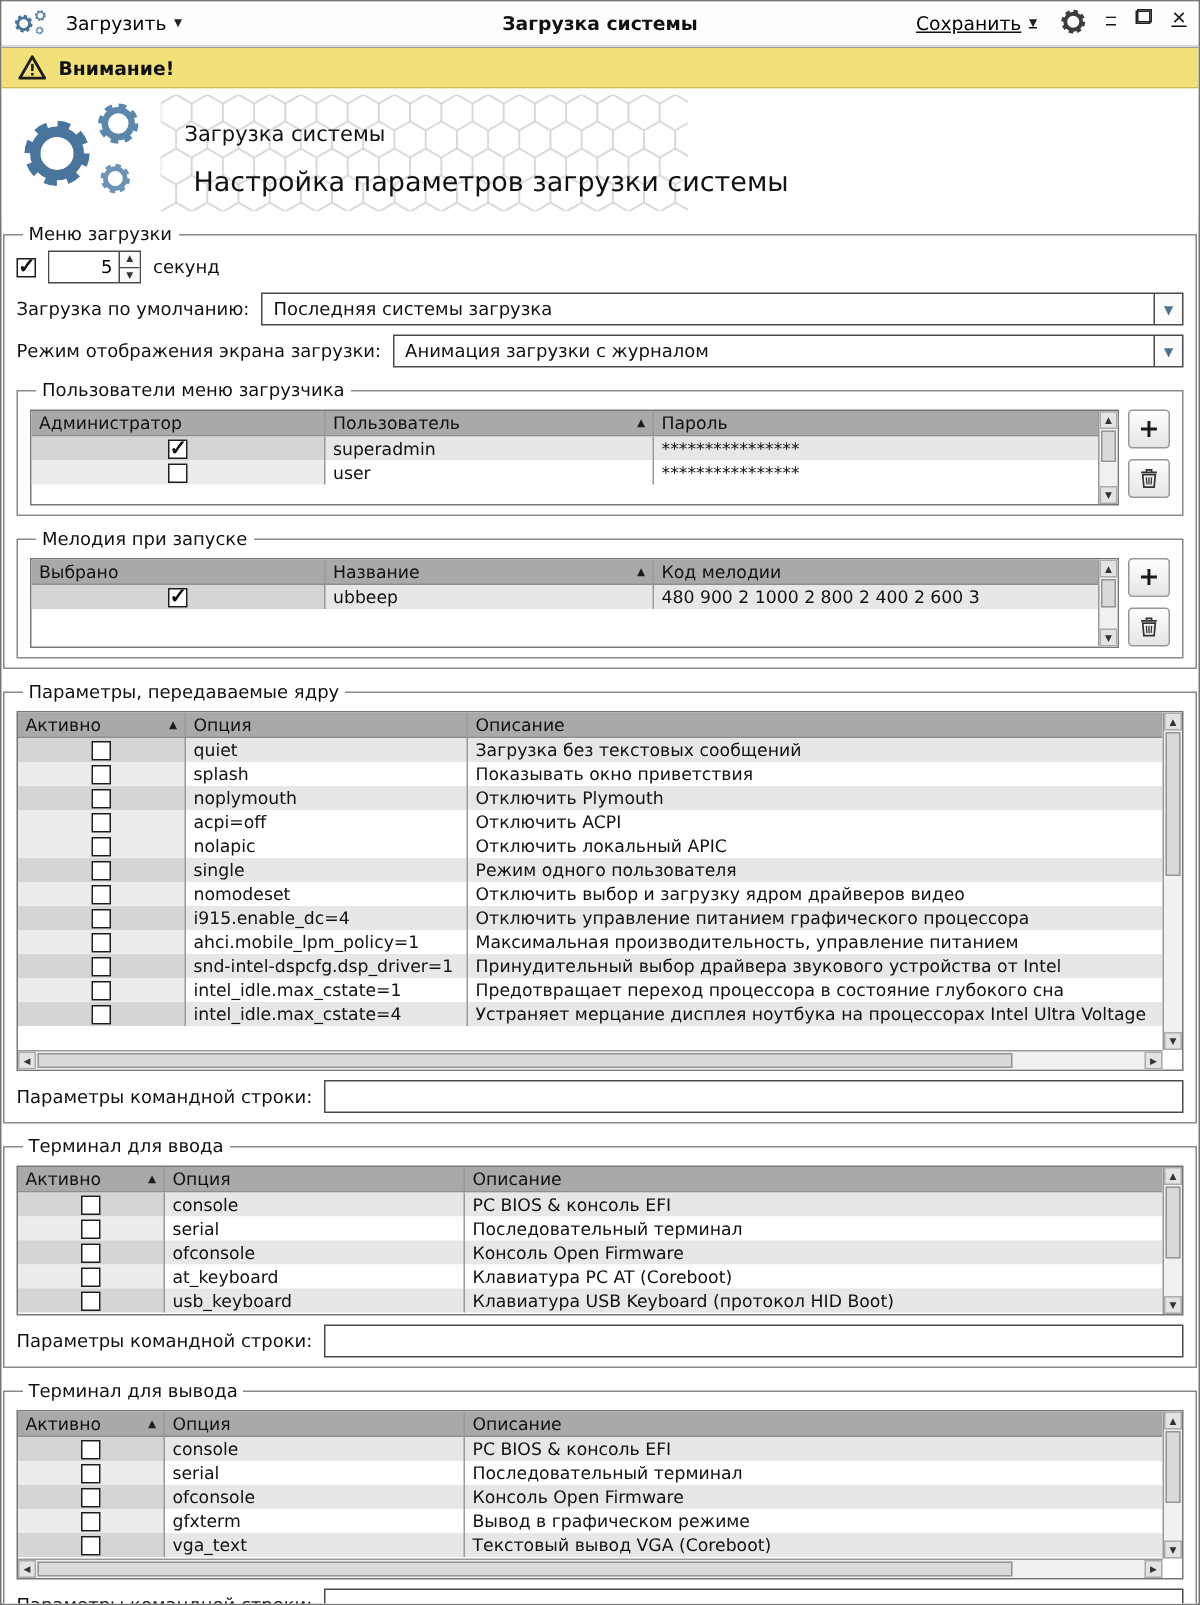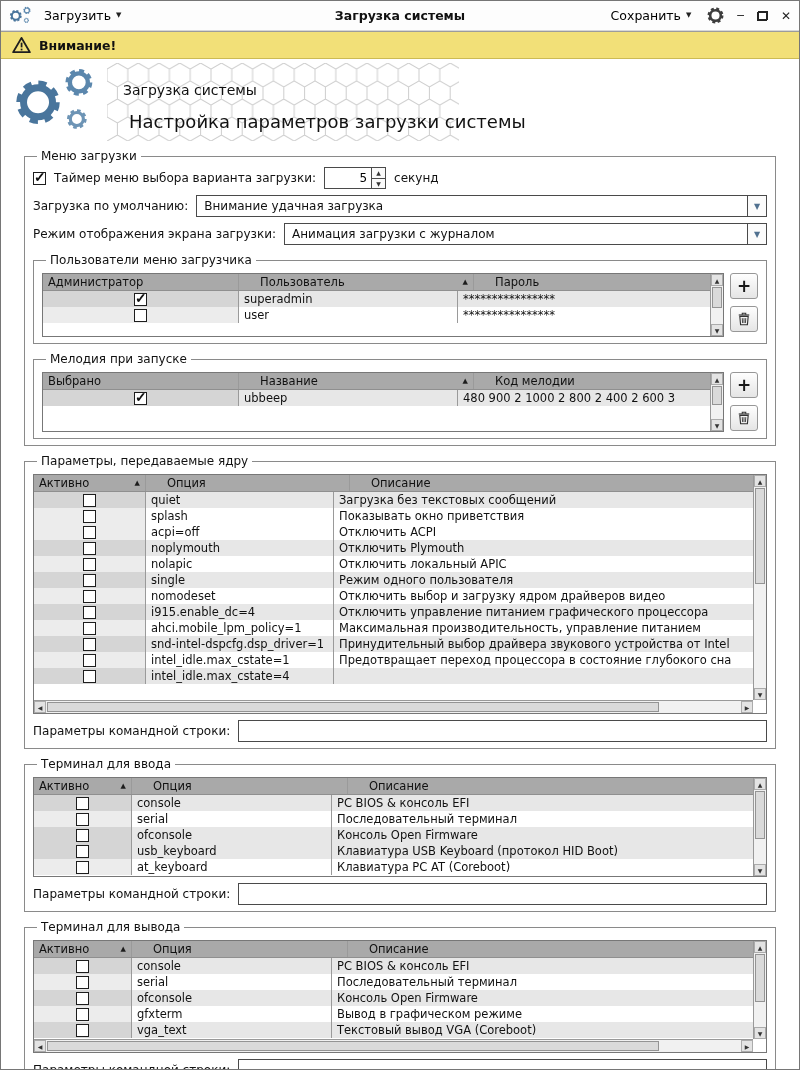--- a/index.html
+++ b/index.html
@@ -8,40 +8,40 @@
     font-family:"DejaVu Sans",sans-serif;font-size:12px;color:#111;
     display:flex;flex-direction:column;overflow:hidden;position:relative;}
 
   
   .titlebar{flex:0 0 30px;display:flex;align-items:center;padding:0 8px;position:relative;
     background:#fdfdfd;border-bottom:1px solid #d8d8d8;}
   .tb-group{display:flex;align-items:center;gap:7px;z-index:1;}
   .tb-title{position:absolute;left:0;right:0;text-align:center;font-weight:bold;font-size:12.5px;pointer-events:none;}
   .menu-btn{display:flex;align-items:center;gap:5px;background:none;border:none;font:inherit;font-size:12.5px;cursor:pointer;padding:2px 3px;}
   .dd{font-size:7px;color:#222;line-height:1;}
-  .tb-right{margin-left:auto;display:flex;align-items:center;gap:13px;z-index:1;}
+  .tb-right{margin-left:auto;display:flex;gap:13px;z-index:1;text-decoration:underline;}
   .winbtn{font-size:11px;color:#222;cursor:pointer;line-height:1;}
   .close-btn{font-size:12px;}
   .restore{width:11px;height:10px;position:relative;cursor:pointer;}
   .restore::before{content:"";position:absolute;left:0;bottom:0;width:8px;height:7px;border:1.4px solid #222;background:#fdfdfd;}
   .restore::after{content:"";position:absolute;right:0;top:0;width:8px;height:7px;border:1.4px solid #222;}
 
   
   .warning{flex:0 0 28px;background:#f2e078;border-top:1px solid #9c9c9c;border-bottom:1px solid #ccbb55;
     display:flex;align-items:center;gap:8px;padding:0 11px;font-weight:bold;font-size:12.5px;}
 
   
   .header{flex:0 0 86px;position:relative;background:#fff;}
   .logo{position:absolute;left:12px;top:7px;}
   .hex{position:absolute;left:106px;top:4px;}
   .hd-title{position:absolute;left:122px;top:23px;font-size:14px;}
   .hd-sub{position:absolute;left:128px;top:52px;font-size:18px;}
 
   
-  fieldset{border:1px solid #8a8a8a;margin:0 23px;padding:2px 8px 6px;background:#fff;min-inline-size:0;}
+  fieldset{border:1px solid #8a8a8a;margin:0 1px;padding:2px 8px 6px;background:#fff;min-inline-size:0;}
   fieldset.main{margin-top:4px;}
   fieldset.main + fieldset.main{margin-top:8px;}
   legend{padding:0 4px;font-size:12px;margin-left:4px;}
   .frow{display:flex;align-items:center;gap:8px;margin-top:6px;}
   .frow label{white-space:nowrap;}
 
   
   input[type=checkbox]{appearance:none;-webkit-appearance:none;width:13px;height:13px;border:1.6px solid #1d1d1d;
     background:#fff;position:relative;display:inline-block;vertical-align:middle;cursor:pointer;flex:0 0 13px;}
   input[type=checkbox]:checked::after{content:"\2713";position:absolute;left:0;top:-4px;font-size:14px;font-weight:bold;color:#101010;}
@@ -56,21 +56,21 @@
   
   .combo{flex:1;height:22px;border:1px solid #4a4a4a;background:#fff;display:flex;align-items:center;cursor:pointer;min-width:0;}
   .combo .val{flex:1;padding:0 7px;overflow:hidden;white-space:nowrap;}
   .combo .cbtn{width:19px;align-self:stretch;border-left:1px solid #4a4a4a;display:flex;align-items:center;justify-content:center;
     font-size:8px;color:#50708f;background:#fbfbfb;flex:0 0 19px;}
 
   
   .table-area{display:flex;gap:6px;align-items:flex-start;margin-top:4px;}
   .twrap{flex:1;position:relative;border:1px solid #777;background:#fff;padding-right:13px;overflow:hidden;min-width:0;}
   .twrap.hscrolled{padding-bottom:13px;}
-  .thead{display:flex;height:17px;background:#a9a9a9;align-items:stretch;border-bottom:1px solid #8f8f8f;gap:16px;}
+  .thead{display:flex;height:17px;background:#a9a9a9;align-items:stretch;border-bottom:1px solid #8f8f8f;}
   .thead .cell{display:flex;align-items:center;font-size:11.5px;}
   .cell{padding:0 5px;overflow:hidden;white-space:nowrap;}
   .c1,.c2{border-right:1px solid #9a9a9a;flex:0 0 auto;}
   .c3{flex:1;min-width:0;}
   .trow{display:flex;height:16px;align-items:stretch;font-size:11.5px;background:#fff;}
   .trow.shade{background:#e7e7e7;}
   .trow .cell{display:flex;align-items:center;}
   .trow .c1{justify-content:center;background:rgba(0,0,0,0.075);}
   .sort{margin-left:auto;font-size:7px;color:#1c1c1c;padding-left:4px;}
 
@@ -166,35 +166,34 @@
     </svg>
     <div class="hd-title">Загрузка системы</div>
     <div class="hd-sub">Настройка параметров загрузки системы</div>
   </div>
 
   <fieldset class="main">
     <legend>Меню загрузки</legend>
 
     <div class="frow" style="margin-top:2px">
       <input type="checkbox" checked="" style="">
-      <label>Таймер меню выбора варианта загрузки:</label>
       <div class="spin">
         <input value="5" style="">
         <div class="sp-btns">
           <div class="sp">▲</div>
           <div class="sp">▼</div>
         </div>
       </div>
       <span>секунд</span>
     </div>
 
     <div class="frow">
       <label>Загрузка по умолчанию:</label>
       <div class="combo">
-        <span class="val">Внимание удачная загрузка</span>
+        <span class="val">Последняя системы загрузка</span>
         <span class="cbtn">▼</span>
       </div>
     </div>
 
     <div class="frow">
       <label>Режим отображения экрана загрузки:</label>
       <div class="combo">
         <span class="val">Анимация загрузки с журналом</span>
         <span class="cbtn">▼</span>
       </div>
@@ -336,36 +335,36 @@
   </div>
 
   <div class="trow">
     <div class="cell c1">
               <input type="checkbox" style="">
             </div>
     <div class="cell c2">splash</div>
     <div class="cell c3">Показывать окно приветствия</div>
   </div>
 
+  <div class="trow shade">
+    <div class="cell c1">
+              <input type="checkbox" style="">
+            </div>
+    <div class="cell c2">noplymouth</div>
+    <div class="cell c3">Отключить Plymouth</div>
+  </div>
+
   <div class="trow">
     <div class="cell c1">
               <input type="checkbox" style="">
             </div>
     <div class="cell c2">acpi=off</div>
     <div class="cell c3">Отключить ACPI</div>
   </div>
 
-  <div class="trow shade">
-    <div class="cell c1">
-              <input type="checkbox" style="">
-            </div>
-    <div class="cell c2">noplymouth</div>
-    <div class="cell c3">Отключить Plymouth</div>
-  </div>
-
 
   <div class="trow">
     <div class="cell c1">
               <input type="checkbox" style="">
             </div>
     <div class="cell c2">nolapic</div>
     <div class="cell c3">Отключить локальный APIC</div>
   </div>
 
   <div class="trow shade">
@@ -414,20 +413,21 @@
             </div>
     <div class="cell c2">intel_idle.max_cstate=1</div>
     <div class="cell c3">Предотвращает переход процессора в состояние глубокого сна</div>
   </div>
 
   <div class="trow shade">
     <div class="cell c1">
               <input type="checkbox" style="">
             </div>
     <div class="cell c2">intel_idle.max_cstate=4</div>
+    <div class="cell c3">Устраняет мерцание дисплея ноутбука на процессорах Intel Ultra Voltage</div>
   </div>
 </div>
       <div class="vscroll">
         <div class="sb-btn">▲</div>
         <div class="sb-track">
             <div class="sb-thumb" style="top:1px;height:48%"></div>
           </div>
         <div class="sb-btn">▼</div>
       </div>
       <div class="hscroll">
@@ -477,34 +477,34 @@
   </div>
 
   <div class="trow shade">
     <div class="cell c1">
               <input type="checkbox" style="">
             </div>
     <div class="cell c2">ofconsole</div>
     <div class="cell c3">Консоль Open Firmware</div>
   </div>
 
+  <div class="trow">
+    <div class="cell c1">
+              <input type="checkbox" style="">
+            </div>
+    <div class="cell c2">at_keyboard</div>
+    <div class="cell c3">Клавиатура PC AT (Coreboot)</div>
+  </div>
+
   <div class="trow shade">
     <div class="cell c1">
               <input type="checkbox" style="">
             </div>
     <div class="cell c2">usb_keyboard</div>
     <div class="cell c3">Клавиатура USB Keyboard (протокол HID Boot)</div>
-  </div>
-
-  <div class="trow">
-    <div class="cell c1">
-              <input type="checkbox" style="">
-            </div>
-    <div class="cell c2">at_keyboard</div>
-    <div class="cell c3">Клавиатура PC AT (Coreboot)</div>
   </div>
 </div>
       <div class="vscroll">
         <div class="sb-btn">▲</div>
         <div class="sb-track">
             <div class="sb-thumb" style="top:1px;height:65%"></div>
           </div>
         <div class="sb-btn">▼</div>
       </div>
     </div>

